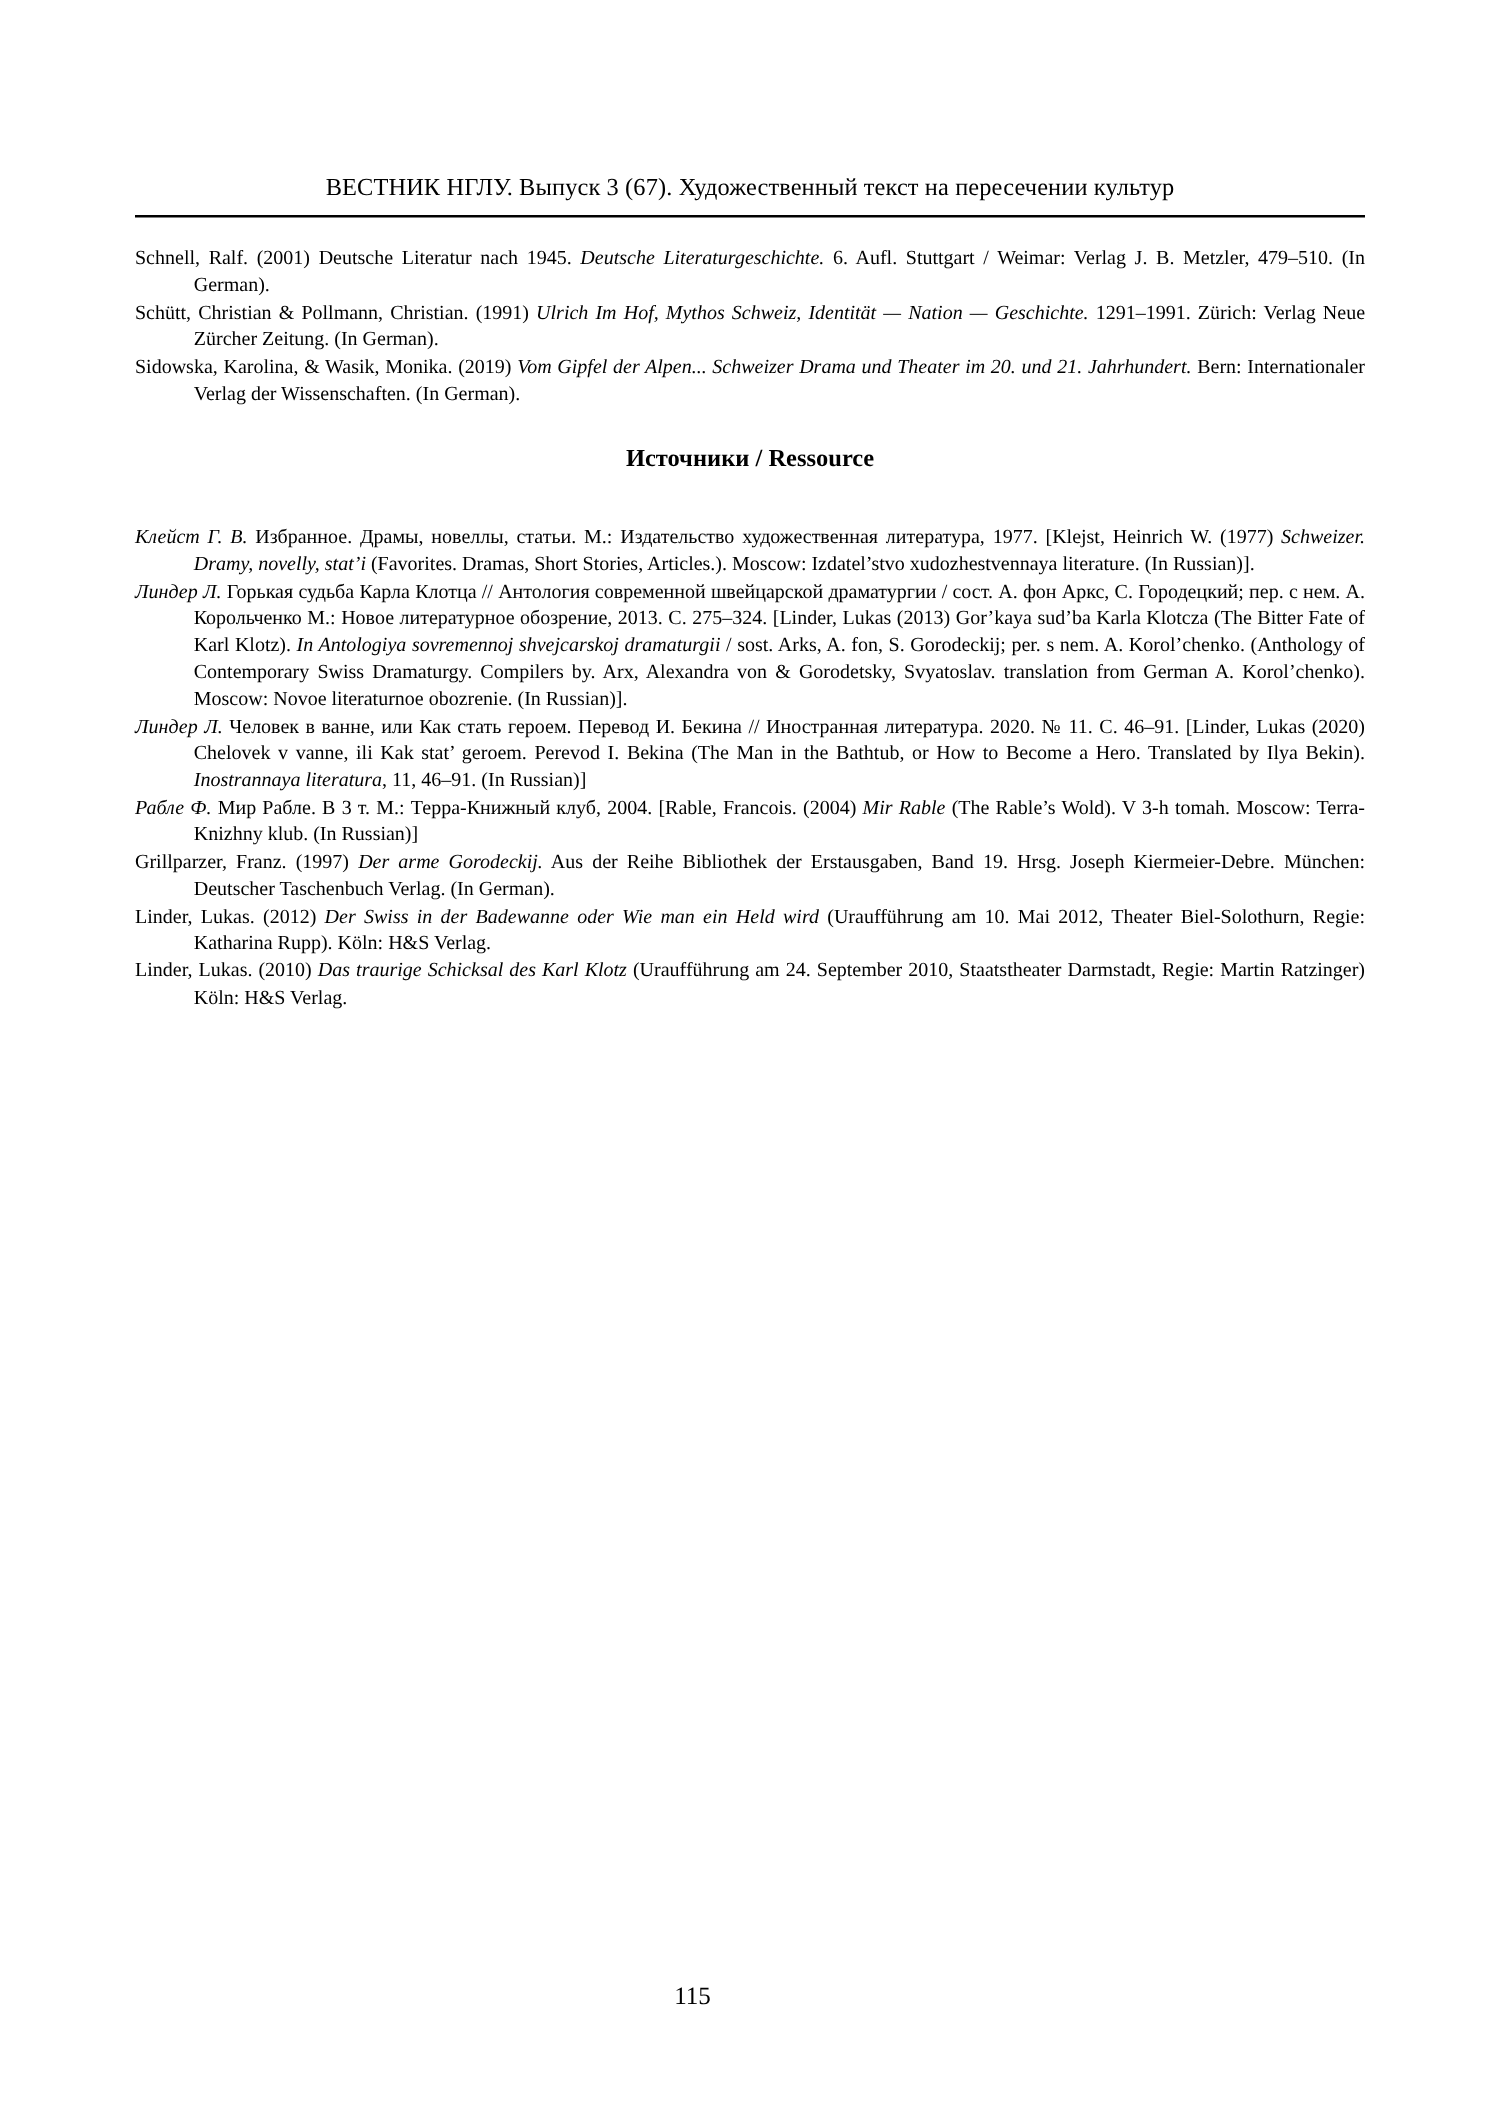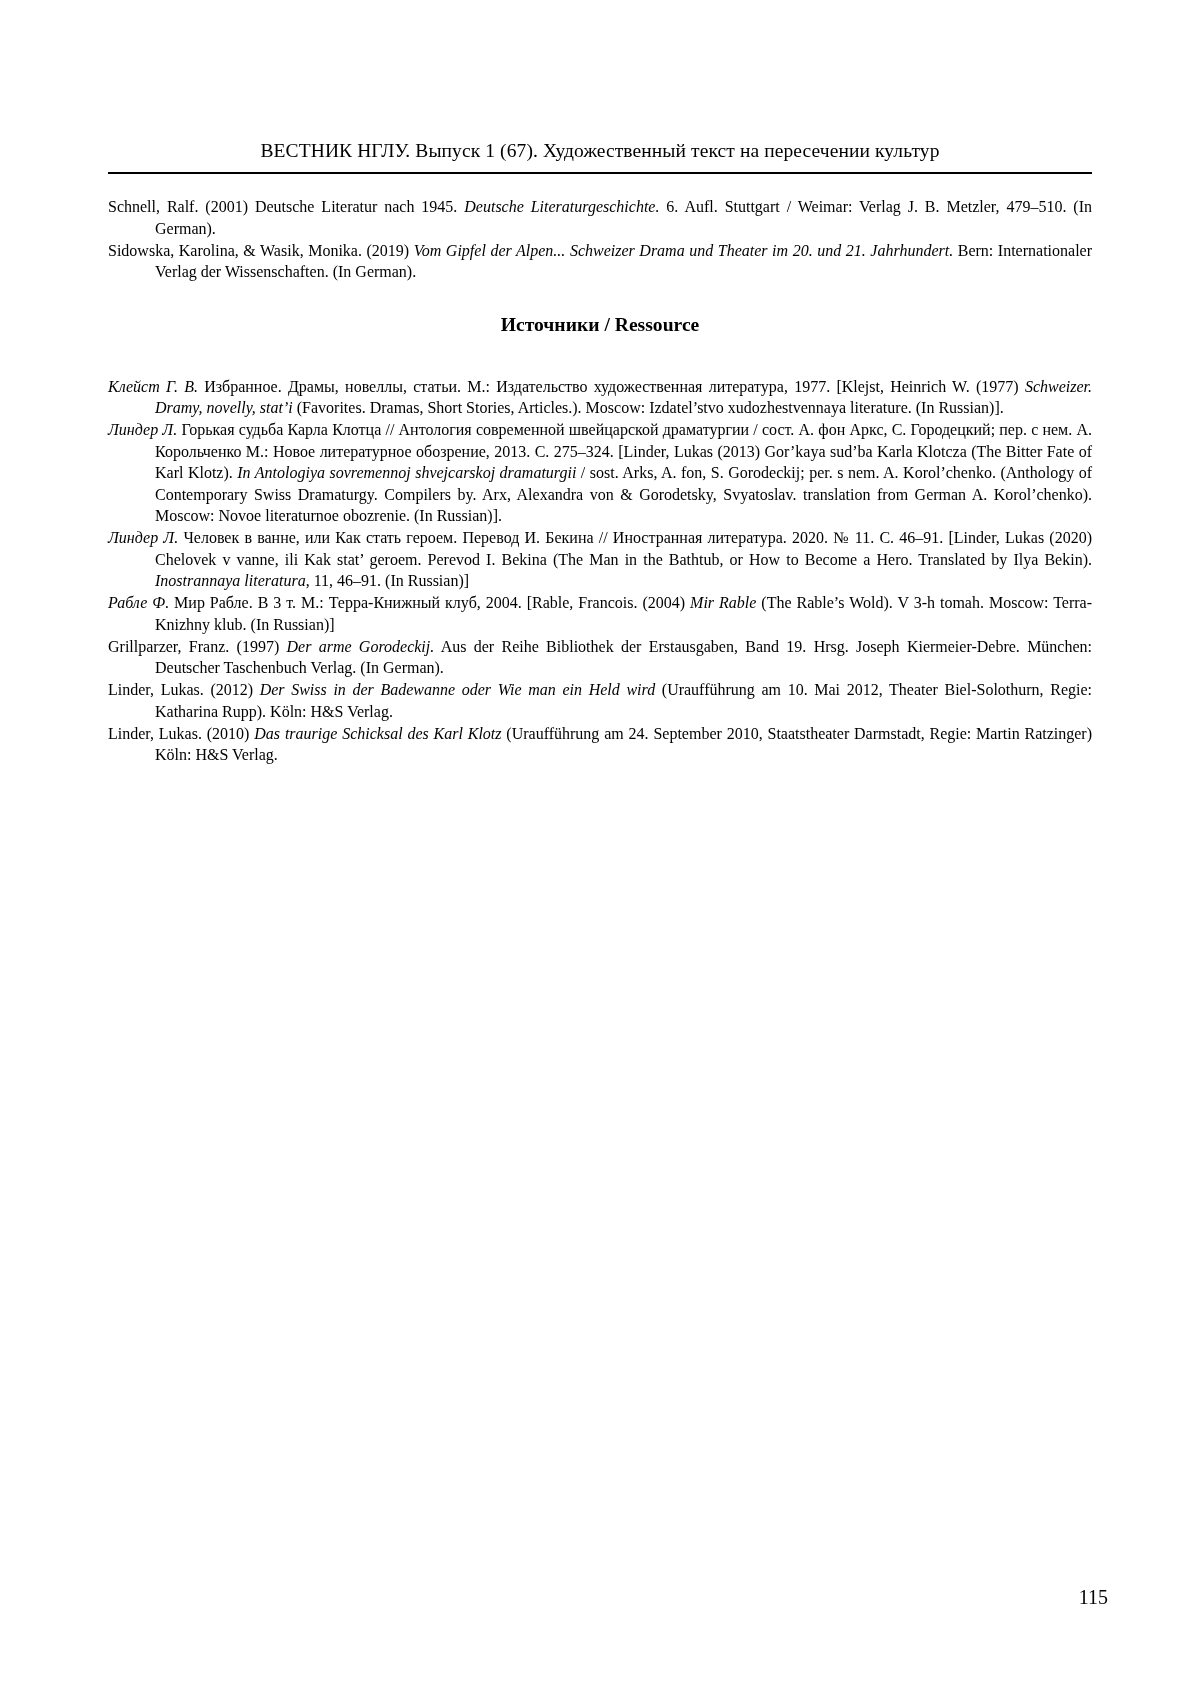--- a/index.html
+++ b/index.html
@@ -69,37 +69,38 @@
   .sources-list {
     margin: 0;
     padding: 0;
     list-style: none;
   }
   .page-number {
     position: absolute;
     bottom: 88px;
     left: 0;
     width: 1108px;
-    text-align: right;
+    text-align: center;
     font-size: 20px;
   }
   i, .it { font-style: italic; }
 </style>
 </head>
 <body>
 
 <div class="page">
 
-  <div class="running-head">ВЕСТНИК НГЛУ. Выпуск 1 (67). Художественный текст на пересечении культур</div>
+  <div class="running-head">ВЕСТНИК НГЛУ. Выпуск 3 (67). Художественный текст на пересечении культур</div>
   <div class="head-rule"></div>
 
   <div class="content">
 
     <ul class="ref-list">
         <li class="ref"><span>Schnell, Ralf. (2001) Deutsche Literatur nach 1945. </span><span class="it">Deutsche Literaturgeschichte.</span><span> 6. Aufl. Stutt­gart / Weimar: Verlag J. B. Metzler, 479–510. (In German).</span></li>
+        <li class="ref"><span>Schütt, Christian &amp; Pollmann, Christian. (1991) </span><span class="it">Ulrich Im Hof, Mythos Schweiz, Identität — Nation — Geschichte.</span><span> 1291–1991. Zürich: Verlag Neue Zürcher Zeitung. (In German).</span></li>
         <li class="ref"><span>Sidowska, Karolina, &amp; Wasik, Monika. (2019) </span><span class="it">Vom Gipfel der Alpen... Schweizer Drama und Thea­ter im 20. und 21. Jahrhundert.</span><span> Bern: Internationaler Verlag der Wissenschaften. (In Ger­man).</span></li>
       </ul>
 
     <div class="section-title">Источники / Ressource</div>
 
     <ul class="sources-list">
         <li class="ref"><span class="it">Клейст Г. В.</span><span> Избранное. Драмы, новеллы, статьи. М.: Издательство художественная литера­тура, 1977. [Klejst, Heinrich W. (1977) </span><span class="it">Schweizer. Dramy, novelly, stat’i</span><span> (Favorites. Dramas, Short Stories, Articles.). Moscow: Izdatel’stvo xudozhestvennaya literature. (In Russian)].</span></li>
         <li class="ref"><span class="it">Линдер Л.</span><span> Горькая судьба Карла Клотца // Антология современной швейцарской драматур­гии / сост. А. фон Аркс, С. Городецкий; пер. с нем. А. Корольченко М.: Новое литера­турное обозрение, 2013. С. 275–324. [Linder, Lukas (2013) Gor’kaya sud’ba Karla Klotcza (The Bitter Fate of Karl Klotz). </span><span class="it">In Antologiya sovremennoj shvejcarskoj dramaturgii</span><span> / sost. Arks, A. fon, S. Gorodeckij; per. s nem. A. Korol’chenko. (Anthology of Contemporary Swiss Dramaturgy. Compilers by. Arx, Alexandra von &amp; Gorodetsky, Svyatoslav. translation from German A. Korol’chenko). Moscow: Novoe literaturnoe obozrenie. (In Russian)].</span></li>
         <li class="ref"><span class="it">Линдер Л.</span><span> Человек в ванне, или Как стать героем. Перевод И. Бекина // Иностранная литера­тура. 2020. № 11. С. 46–91. [Linder, Lukas (2020) Chelovek v vanne, ili Kak stat’ geroem. Perevod I. Bekina (The Man in the Bathtub, or How to Become a Hero. Translated by Ilya Bekin). </span><span class="it">Inostrannaya literatura</span><span>, 11, 46–91. (In Russian)]</span></li>
         <li class="ref"><span class="it">Рабле Ф.</span><span> Мир Рабле. В 3 т. М.: Терра-Книжный клуб, 2004. [Rable, Francois. (2004) </span><span class="it">Mir Rable</span><span> (The Rable’s Wold). V 3-h tomah. Moscow: Terra-Knizhny klub. (In Russian)]</span></li>

